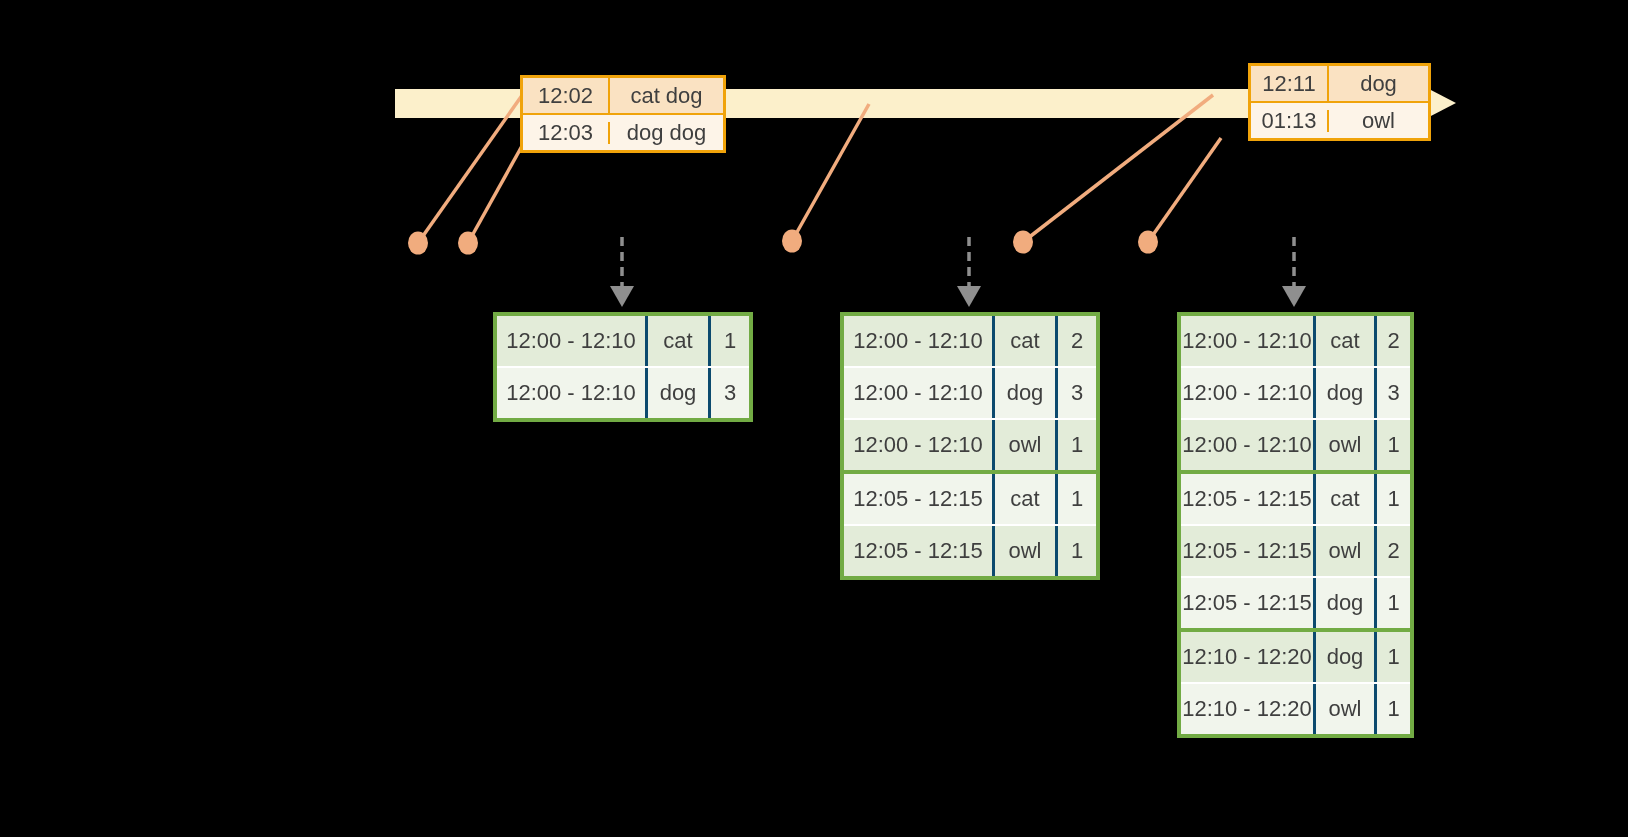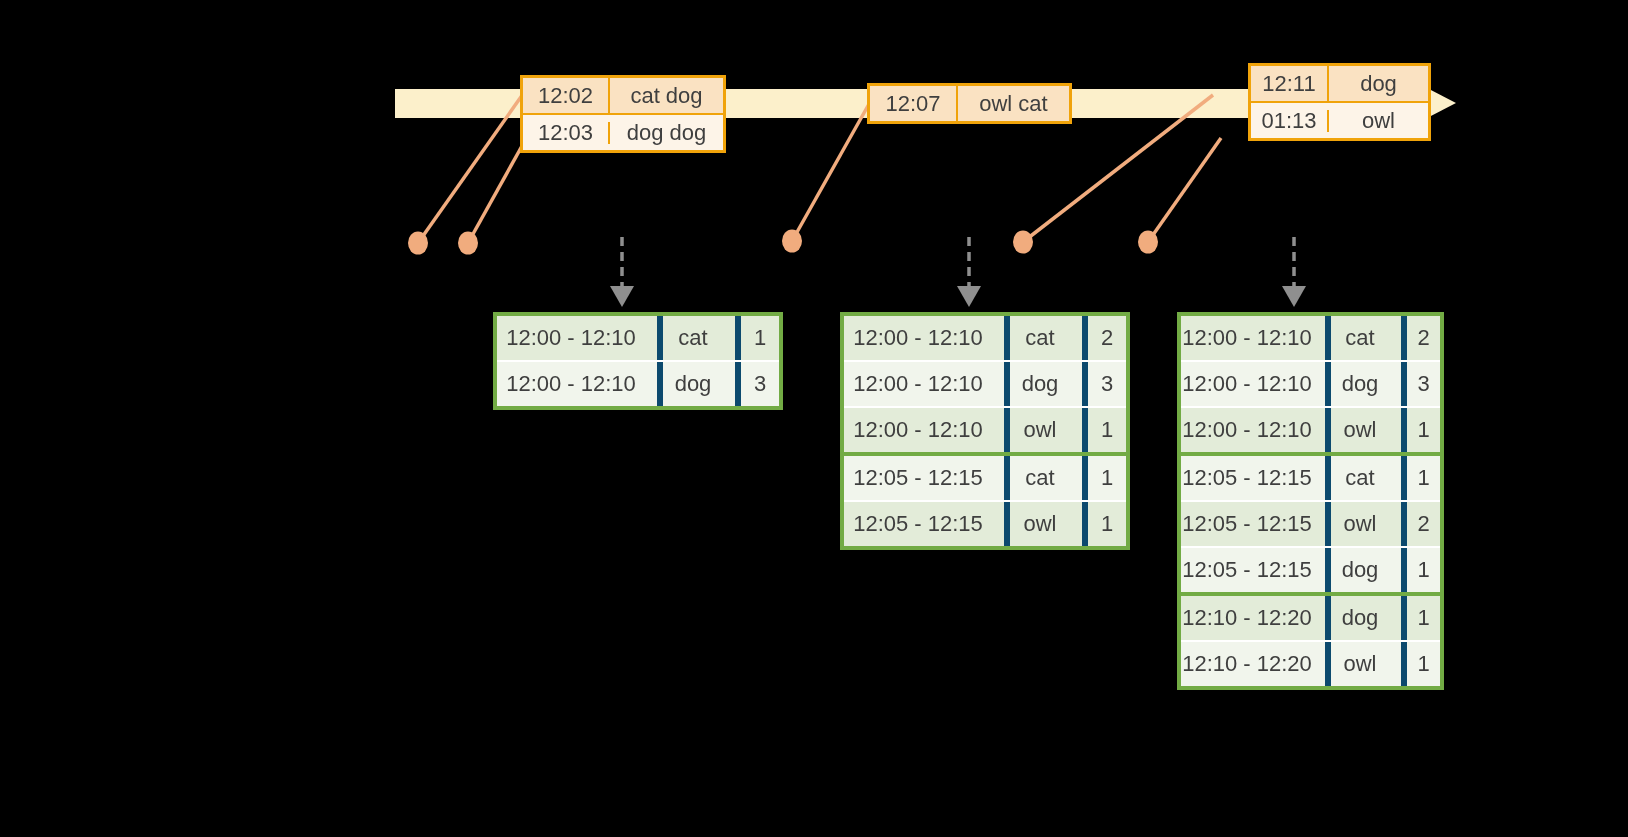--- a/index.html
+++ b/index.html
@@ -25,25 +25,25 @@
   .ev .t-row{height:35px;}
   .ev .t-row + .t-row{border-top:2px solid var(--gold);}
   .ev .t-cell + .t-cell{border-left:2px solid var(--gold);}
   .ev .t-row{background:var(--peach-dark);}
   .ev .t-row.alt{background:var(--peach-light);align-items:center;}
   .ev1 .col-time{width:85px;} .ev1 .col-words{width:113px;}
   .ev2 .col-time{width:86px;} .ev2 .col-words{width:111px;}
   .ev3 .col-time{width:76px;} .ev3 .col-words{width:99px;}
   
   .res{border:4px solid var(--green);background:#fff;}
-  .res .t-row{height:44px;background:var(--green-dark);gap:12px;}
+  .res .t-row{height:50px;background:var(--green-dark);}
   .res .t-row.alt{background:var(--green-light);}
   .res .t-row + .t-row{border-top:2px solid #fff;}
   .res .t-row.group-break{border-top:4px solid var(--green);}
-  .res .t-cell + .t-cell{border-left:6px solid #0c4a6e;}
+  .res .t-cell + .t-cell{border-left:3px solid #0c4a6e;}
   .res1 .col-window,.res2 .col-window{width:148px;}
   .res1 .col-word,.res2 .col-word{width:60px;}
   .res1 .col-count,.res2 .col-count{width:38px;}
   .res3 .col-window{width:132px;} .res3 .col-word{width:58px;} .res3 .col-count{width:33px;}
 </style>
 </head>
 <body>
 
 <div id="stage">
 
@@ -76,26 +76,20 @@
       <div class="t-row">
         <div class="t-cell col-time">12:02</div>
         <div class="t-cell col-words">cat dog</div>
       </div>
       <div class="t-row alt">
         <div class="t-cell col-time">12:03</div>
         <div class="t-cell col-words">dog dog</div>
       </div>
     </div>
 
-  <div class="dtable ev ev2" style="left:867px;top:83px;">
-      <div class="t-row">
-        <div class="t-cell col-time">12:07</div>
-        <div class="t-cell col-words">owl cat</div>
-      </div>
-    </div>
 
   <div class="dtable ev ev3" style="left:1212px;top:63px;margin-left:36px;">
       <div class="t-row">
         <div class="t-cell col-time">12:11</div>
         <div class="t-cell col-words">dog</div>
       </div>
       <div class="t-row alt">
         <div class="t-cell col-time">01:13</div>
         <div class="t-cell col-words">owl</div>
       </div>

